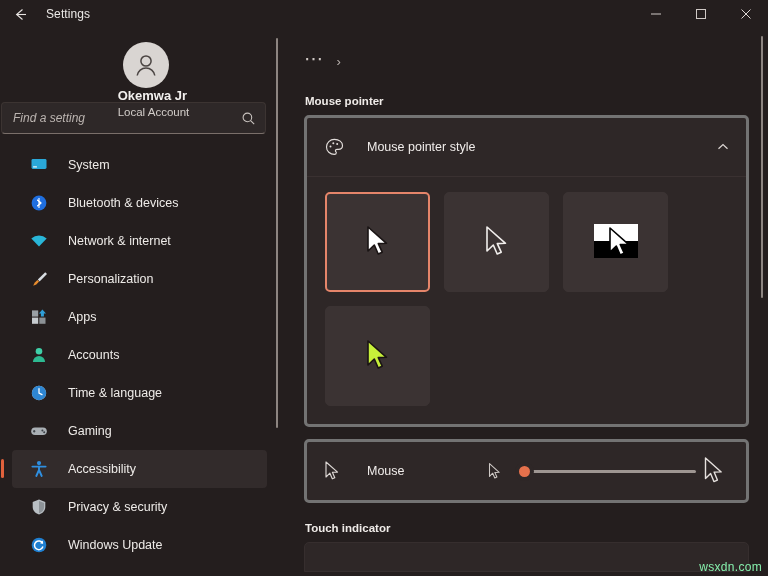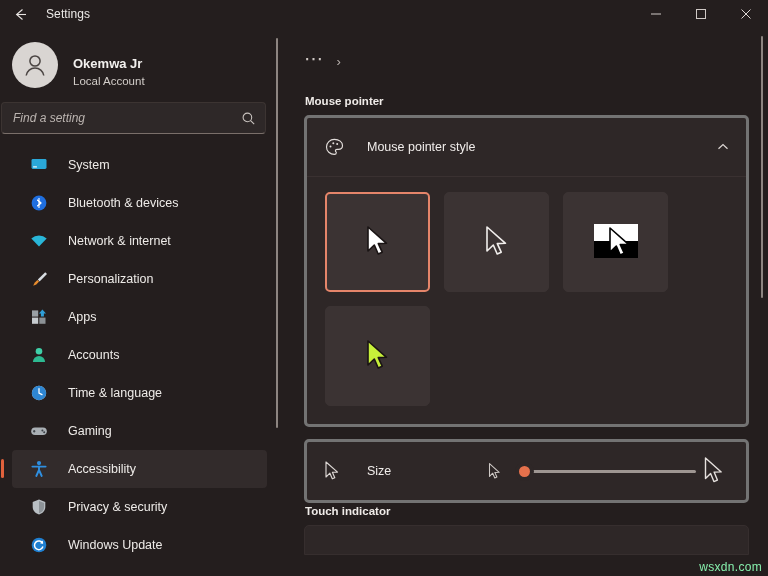--- a/index.html
+++ b/index.html
@@ -44,23 +44,24 @@
   .body { flex:1; display:flex; min-height:0; position:relative; }
 
   
   .sidebar {
     width:280px; flex:0 0 280px;
     background:#241e1e;
     position:relative;
     padding-top:6px;
   }
   .account {
-    display:flex; align-items:flex-end;
+    display:flex; align-items:center;
     padding:8px 0 8px 12px;
     height:62px;
+    flex-direction:column;
   }
   .avatar {
     width:46px; height:46px; border-radius:50%;
     background:#d9d5d2;
     display:flex; align-items:center; justify-content:center;
     flex:0 0 46px;
   }
   .avatar svg { display:block; }
   .acct-text { margin-left:15px; line-height:1.25; }
   .acct-name { font-size:13px; font-weight:bold; color:#f2f0ee; }
@@ -190,21 +191,21 @@
     width:19px; height:19px; border-radius:50%;
     background:#2e2727;
     display:flex; align-items:center; justify-content:center;
   }
   .thumb i {
     display:block; width:11px; height:11px; border-radius:50%;
     background:#e5714c;
   }
   .size-bigcur { width:26px; flex:0 0 26px; display:flex; align-items:center; color:#e6e1de; }
 
-  .bottom-label { margin-top:2px; }
+  .bottom-label { margin-top:19px; }
 
   .next-card {
     margin-top:8px; height:30px;
     background:#2e2727;
     border:1px solid #362e2e;
     border-top-left-radius:5px; border-top-right-radius:5px;
     width:445px;
   }
 
   .ct-scroll {
@@ -462,21 +463,21 @@
         </div>
       </div>
 
       <div class="card size-card">
         <div class="size-row">
           <div class="size-smallcur">
             <svg width="18" height="22" viewBox="0 0 18 22">
               <path d="M3 2 L3 17 L6.9 13.2 L9.3 18.8 L11.8 17.7 L9.4 12.3 L14.5 12.1 Z" fill="none" stroke="#ded8d5" stroke-width="1.15" stroke-linejoin="round"></path>
             </svg>
           </div>
-          <div class="size-label">Size</div>
+          <div class="size-label">Mouse</div>
           <div class="slider-area">
             <div class="slider-mini">
               <svg width="15" height="19" viewBox="0 0 15 19">
                 <path d="M2.5 1.6 L2.5 14.4 L5.7 11.2 L7.8 16 L9.9 15 L7.8 10.4 L12.2 10.3 Z" fill="none" stroke="#cfc9c6" stroke-width="1.05" stroke-linejoin="round"></path>
               </svg>
             </div>
             <div class="slider">
               <div class="track"></div>
               <div class="thumb">
                   <i></i>

